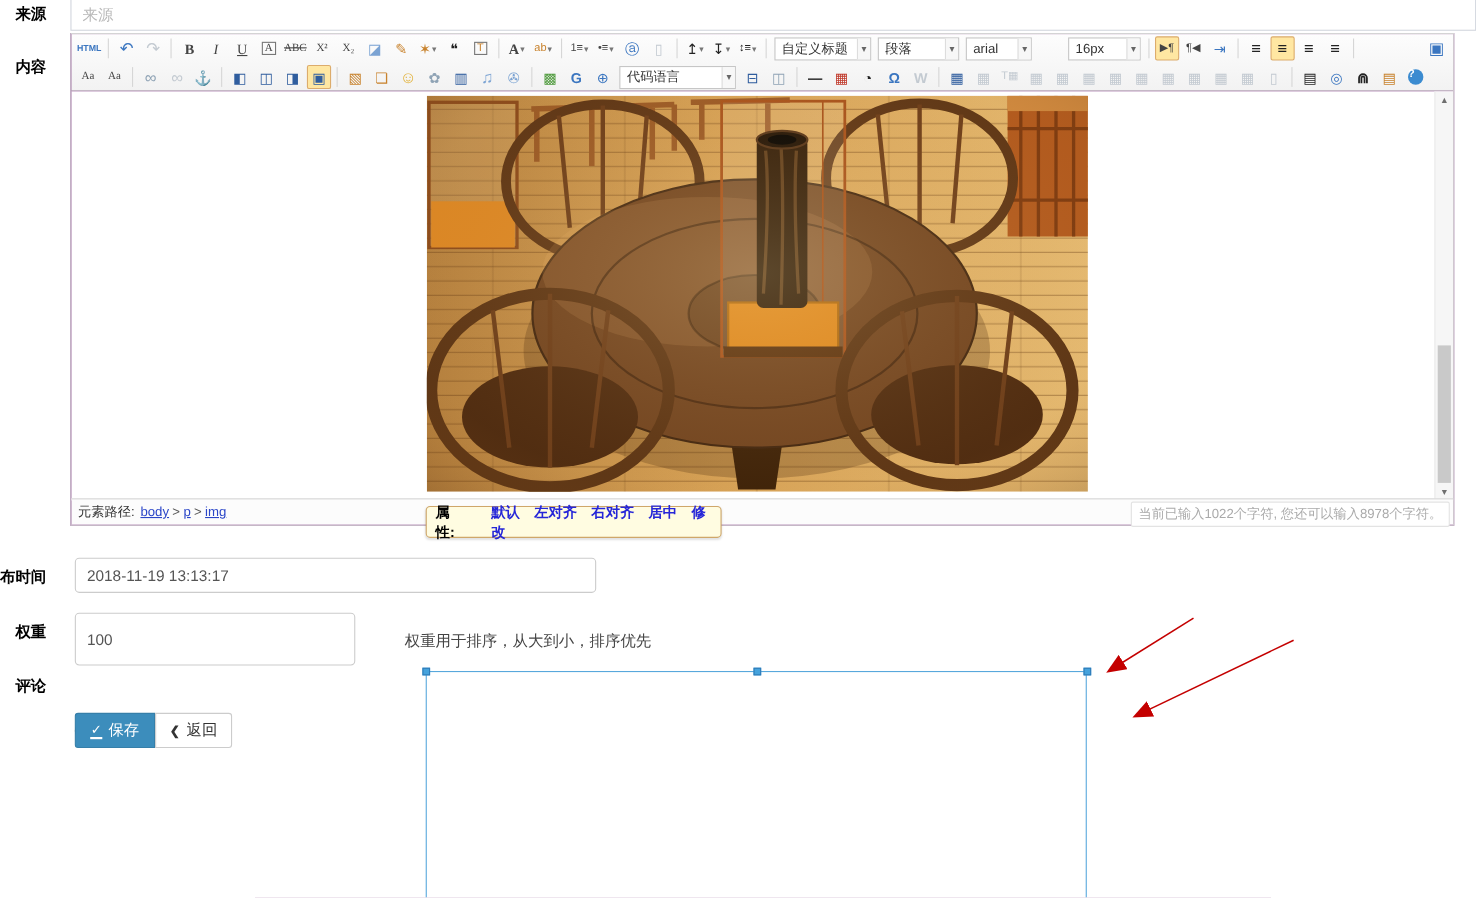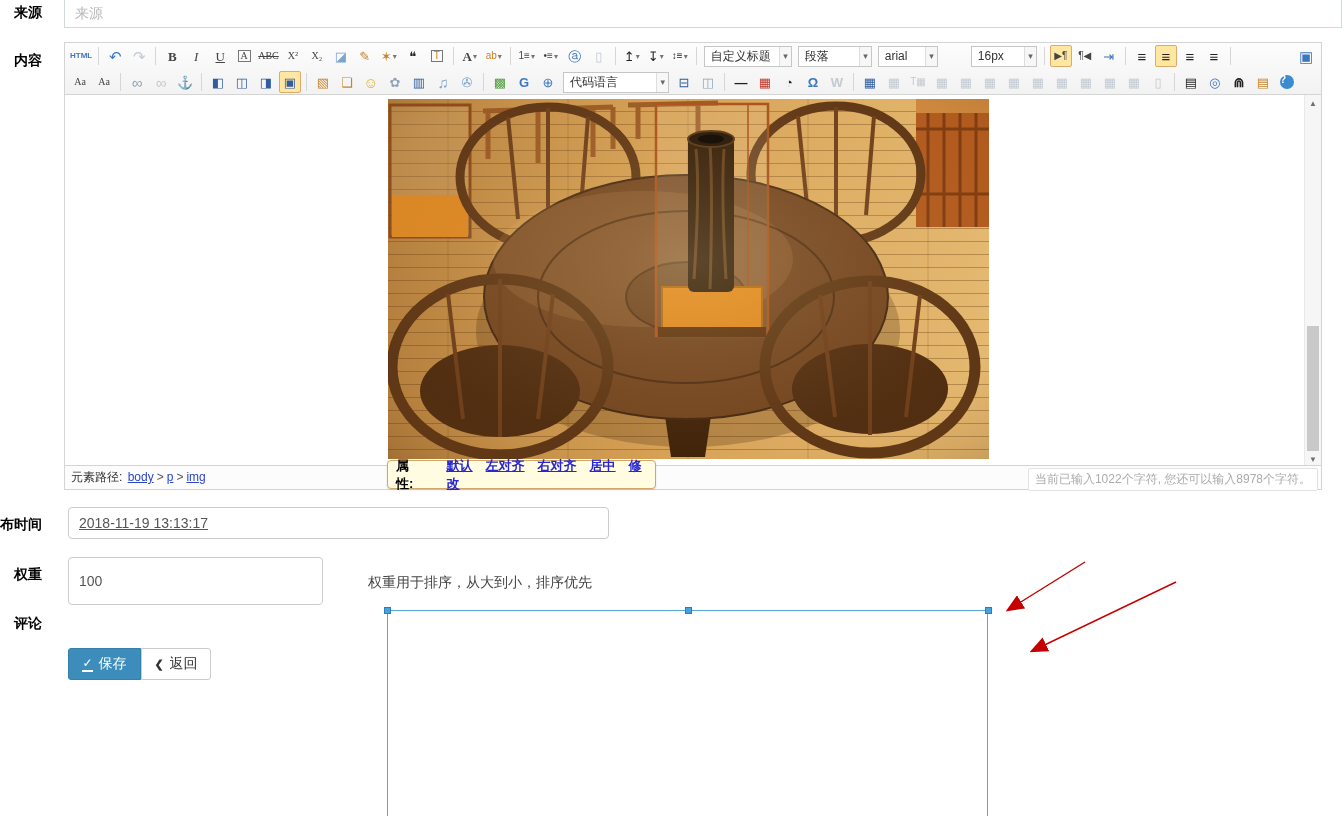--- a/index.html
+++ b/index.html
@@ -5,21 +5,21 @@
   html,body{margin:0;padding:0;background:#fff;}
   .canvas{position:relative;width:1342px;height:816px;overflow:hidden;background:#fff;
           font-family:"Liberation Sans",sans-serif;color:#333;}
   .flabel{position:absolute;font-size:14px;font-weight:700;color:#000;}
   .tinput{position:absolute;border:1px solid #d2d6de;background:#fff;font-size:14px;color:#555;
           padding:0 10px;outline:none;font-family:"Liberation Sans",sans-serif;box-sizing:border-box;}
   .tinput.rounded{border:1px solid #ccc;border-radius:4px;}
   .tinput::placeholder{color:#b8b8b8;}
 
   
-  .editor{position:absolute;left:64px;top:42px;width:1258px;height:448px;border:1px solid #d4d4d4;
+  .editor{position:absolute;left:64px;top:30px;width:1258px;height:448px;border:1px solid #d4d4d4;
           box-sizing:border-box;background:#701a75;}
   .toolbar{position:absolute;left:0;top:0;right:0;height:52px;background:linear-gradient(#fdfdfd,#f2f2f2);
            border-bottom:1px solid #d4d4d4;box-sizing:border-box;padding:0 3px;}
   .tb-row{display:flex;align-items:center;height:26px;overflow:hidden;}
   .tbtn{display:inline-flex;align-items:center;justify-content:center;min-width:20px;height:20px;
         margin:0 1px;border:1px solid transparent;border-radius:2px;cursor:pointer;}
   .tbtn .g{display:inline-block;line-height:1;font-size:13px;color:#444;white-space:nowrap;}
   .tbtn.active{background:#ffe7a2;border-color:#dcac6c;}
   .tbtn.disabled{cursor:default;}
   .tbtn.disabled .g{color:#c3cad1 !important;}
@@ -56,21 +56,21 @@
   .pathwrap{padding-left:6px;color:#333;}
   .pathwrap a{color:#2b46c8;text-decoration:underline;cursor:pointer;margin:0 2px;}
   .psep{color:#555;margin:0 1px;}
   .wordcount{position:absolute;right:3px;top:2px;color:#aaa;font-size:12px;background:#fff;
              border:1px solid #e3e3e3;border-radius:2px;padding:2px 6px;}
 
   .attr-popup{position:absolute;left:387px;top:460px;width:269px;height:29px;background:#fffce1;
               border:1px solid #cfa76a;border-radius:4px;box-sizing:border-box;display:flex;
               align-items:center;font-size:13px;z-index:30;box-shadow:0 1px 2px rgba(0,0,0,.12);}
   .attr-popup .ap-label{font-weight:700;color:#000;margin:0 22px 0 8px;}
-  .attr-popup a{color:#2626d8;font-weight:700;text-decoration:underline;margin-right:13px;cursor:pointer;}
+  .attr-popup a{color:#2626d8;font-weight:700;margin-right:13px;cursor:pointer;}
 
   
   .hint{position:absolute;font-size:14px;color:#444;}
   .radio-group{position:absolute;left:68px;top:614px;display:flex;align-items:center;gap:20px;font-size:14px;color:#333;}
   .radio-item{display:flex;align-items:flex-end;gap:16px;cursor:pointer;margin-top:40px;}
   .radio{width:13px;height:13px;border-radius:50%;border:1px solid #8a8a8a;background:#fdfdfd;
          position:relative;box-shadow:inset 0 1px 2px rgba(0,0,0,.18);flex:none;}
   .radio.unsel{background:#ececec;border-color:#9d9d9d;}
   .radio.sel::after{content:"";position:absolute;left:3px;top:3px;width:5px;height:5px;border-radius:50%;background:#3a3a3a;}
   .btn{position:absolute;top:648px;height:32px;display:flex;align-items:center;justify-content:center;
@@ -484,21 +484,21 @@
       <div class="wordcount">当前已输入1022个字符, 您还可以输入8978个字符。</div>
     </div>
   </div>
 
   <div class="attr-popup">
     <span class="ap-label">属性:</span>
     <span id="attr-links"><a>默认</a><a>左对齐</a><a>右对齐</a><a>居中</a><a>修改</a></span>
   </div>
 
   <div class="flabel" style="left:0px;top:516px;">布时间</div>
-  <input class="tinput rounded" style="left: 68px; top: 507px; width: 541px; height: 32px; text-decoration: underline;" value="2018-11-19 13:13:17">
+  <input class="tinput rounded" style="left: 68px; top: 507px; width: 474px; height: 32px;" value="2018-11-19 13:13:17">
 
   <div class="flabel" style="left:14px;top:566px;">权重</div>
   <input class="tinput rounded" style="left: 68px; top: 557px; width: 255px; height: 48px;" value="100">
   <div class="hint" style="left:368px;top:574px;">权重用于排序，从大到小，排序优先</div>
 
   <div class="flabel" style="left:14px;top:615px;">评论</div>
   <div class="radio-group" id="comment-radios">
       <div class="radio-item">
         <span class="radio sel"></span>
         <span>允许</span>

